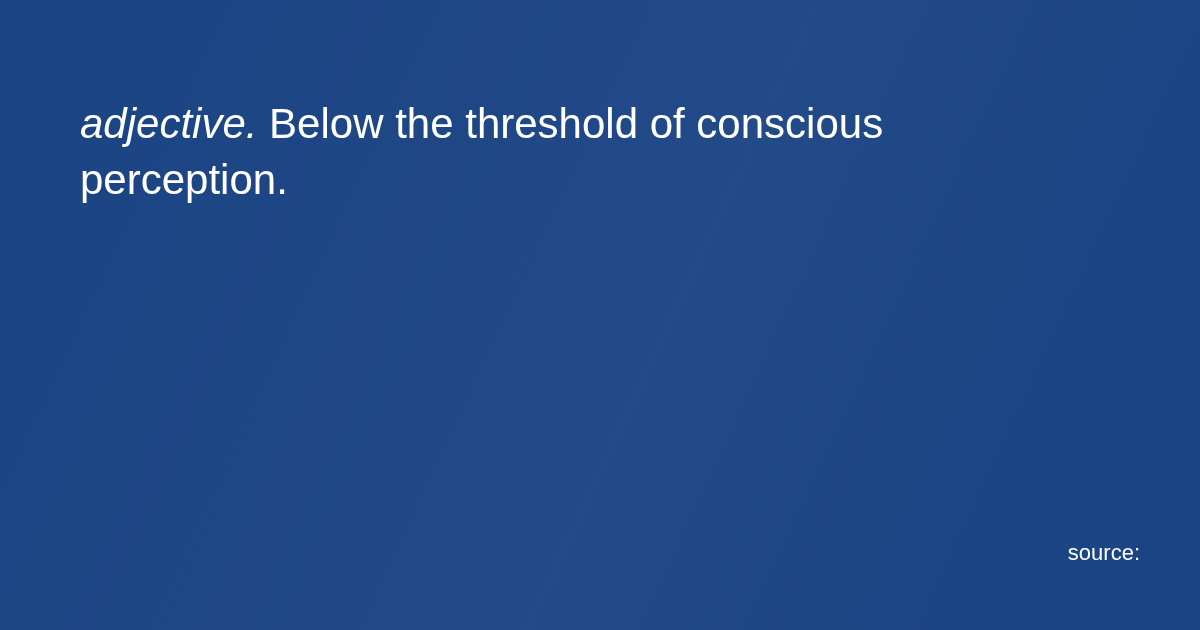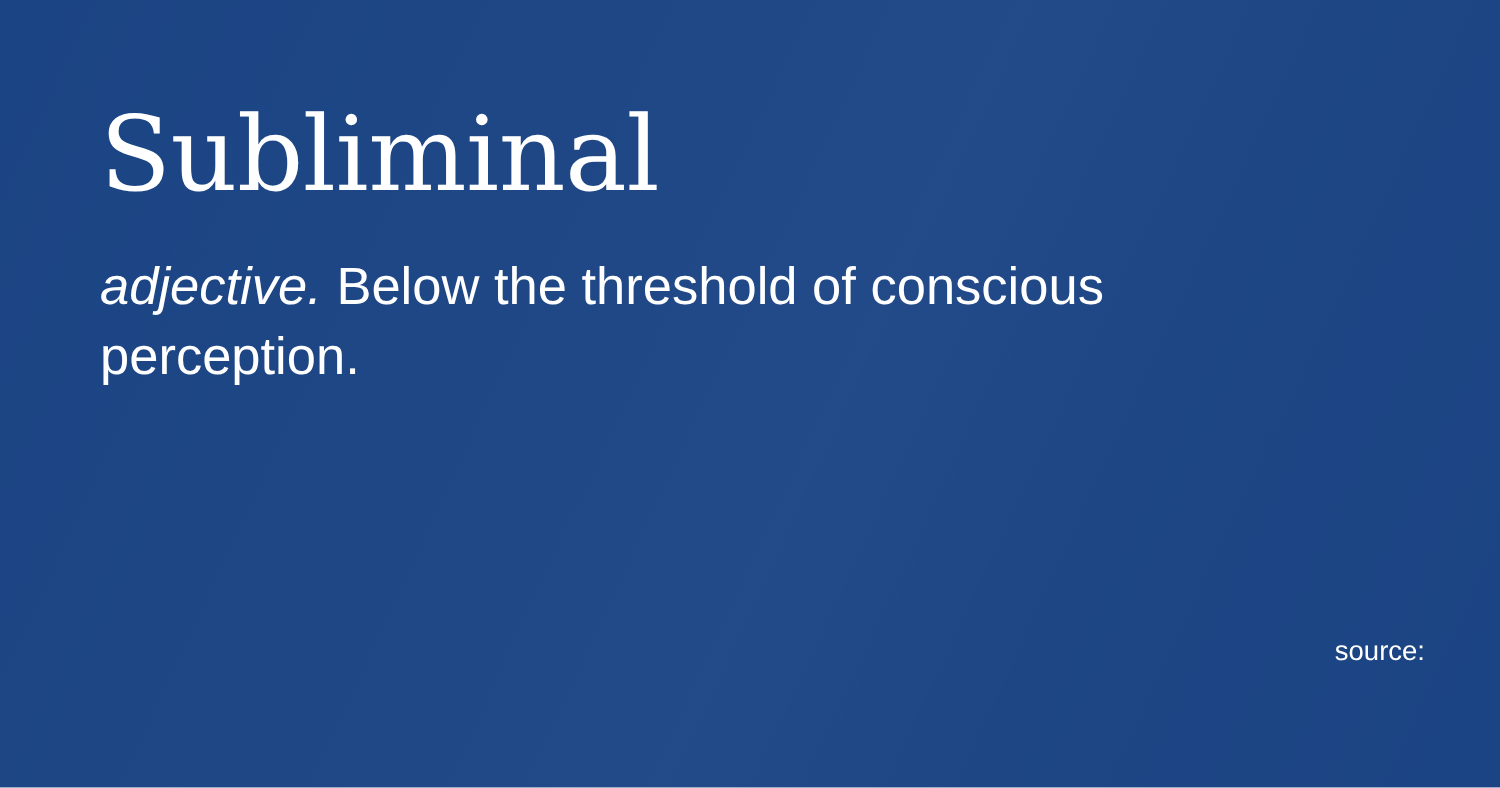--- a/index.html
+++ b/index.html
@@ -87,21 +87,21 @@
   .spacer {
     flex: 1 1 auto;
   }
 
   #source-line {
     align-self: flex-end;
     color: #ffffff;
     display: flex;
     align-items: center;
     gap: 9px;
-    margin-bottom: 58px;
+    margin-bottom: 26px;
     margin-right: 0px;
     white-space: nowrap;
   }
 
   #source-label {
     font-size: 22px;
     line-height: 1;
     font-weight: 400;
   }
 
@@ -110,21 +110,20 @@
     line-height: 1;
     font-weight: 400;
   }
 </style>
 </head>
 <body>
 
 <div id="card">
   <div class="content">
 
-    <h1 id="word-title">Subliminal</h1>
 
     <p id="definition-block"><em id="part-of-speech">adjective.</em> <span id="definition-text">Below the threshold of conscious perception.</span></p>
 
     <div class="spacer"></div>
 
     <div id="source-line">
       <span id="source-label">source:</span>
     </div>
 
   </div>

